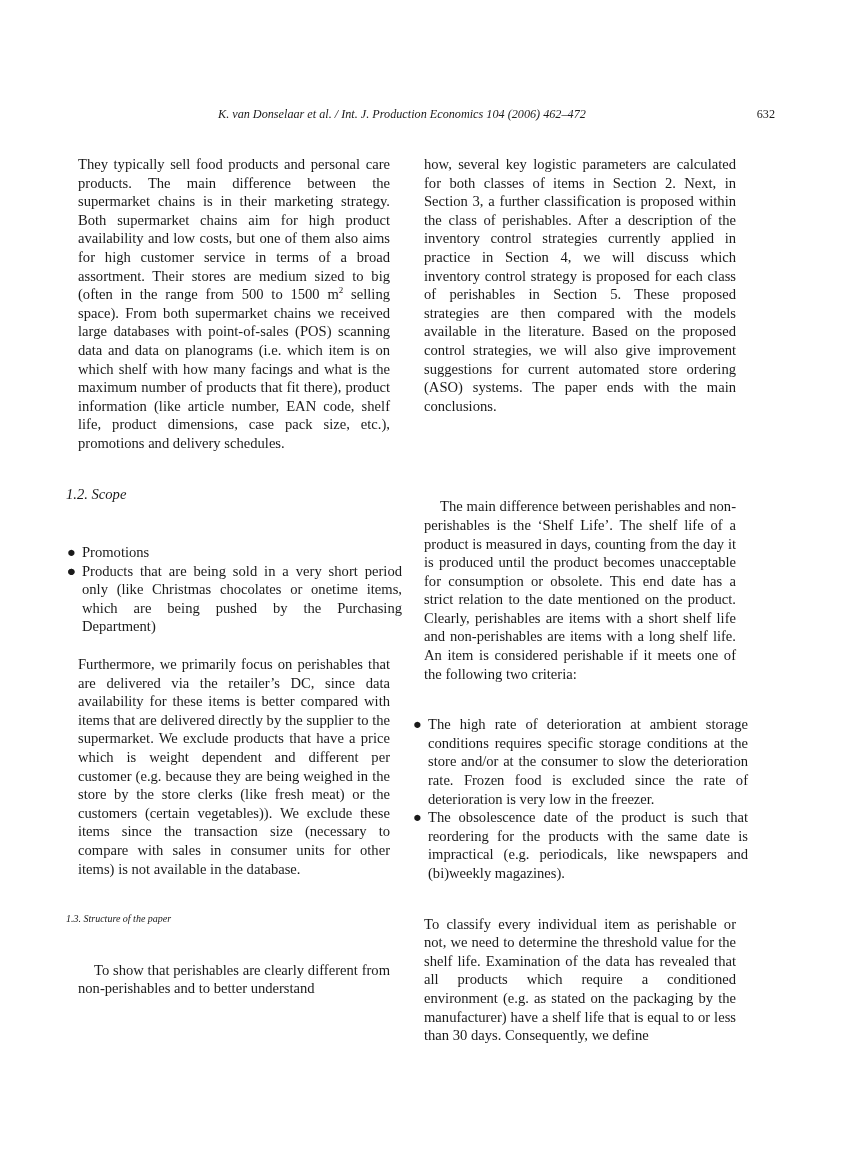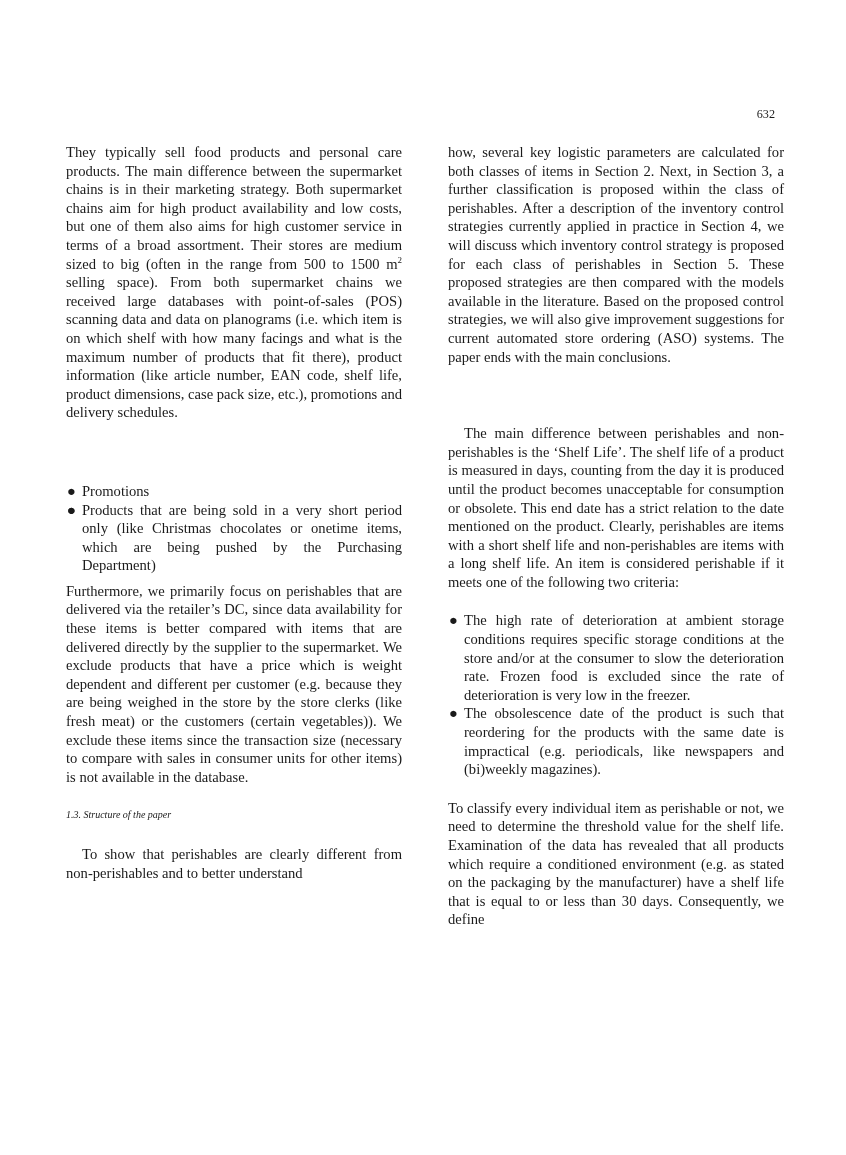--- a/index.html
+++ b/index.html
@@ -4,42 +4,44 @@
 <style>
   html, body { margin: 0; padding: 0; background: #ffffff; }
   body { width: 846px; height: 1155px; position: relative; overflow: hidden;
          font-family: "Liberation Serif", "DejaVu Serif", serif; color: #1a1a1a; }
   .header { position: absolute; top: 107px; left: 66px; width: 709px; height: 18px;
             font-size: 12.2px; }
   .header .cite { position: absolute; left: 152px; top: 0; font-style: italic; white-space: nowrap; }
   .header .pnum { position: absolute; right: 0; top: 0; }
   .col { position: absolute; top: 143px; width: 336px; font-size: 14.6px; line-height: 18.6px; }
   .col.left { left: 66px; }
-  .col.right { left: 448px; }
-  p { margin: 0; text-align: justify; text-align-last: left; }
+  .col.right { left: 412px; }
+  p { margin: 12px; text-align: justify; text-align-last: left; }
   p.indent { text-indent: 16px; }
   .h-sub { font-style: italic; margin: 0; }
   .h-sec { font-weight: bold; margin: 0; }
   ul { list-style: none; margin: 0; padding: 0; }
   li { position: relative; padding-left: 16px; text-align: justify; text-align-last: left; }
   li .bullet { position: absolute; left: 1px; top: 0; }
   .gap-l { height: 20px; }
   .gap-s { height: 7px; }
   sup { font-size: 9px; line-height: 0; }
 </style>
 </head>
 <body>
 
 <div class="header">
+  <span class="cite">K. van Donselaar et al. / Int. J. Production Economics 104 (2006) 462–472</span>
   <span class="pnum">632</span>
 </div>
 
 <div class="col left">
   <p><span>They typically sell food products and personal care products. The main difference between the supermarket chains is in their marketing strategy. Both supermarket chains aim for high product availability and low costs, but one of them also aims for high customer service in terms of a broad assortment. Their stores are medium sized to big (often in the range from 500 to 1500 m</span><sup>2</sup><span> selling space). From both supermarket chains we received large databases with point-of-sales (POS) scanning data and data on planograms (i.e. which item is on which shelf with how many facings and what is the maximum number of products that fit there), product information (like article number, EAN code, shelf life, product dimensions, case pack size, etc.), promotions and delivery schedules.</span></p>
   <div class="gap-l"></div>
+  <h3 class="h-sub" style="font-size:14.6px;font-weight:normal;">1.2.  Scope</h3>
   <div class="gap-l"></div>
   <div class="gap-l"></div>
   <ul>
     <li><span class="bullet">●</span><span>Promotions</span></li>
     <li><span class="bullet">●</span></li>
     <li><span class="bullet">●</span><span>Products that are being sold in a very short period only (like Christmas chocolates or onetime items, which are being pushed by the Purchasing Department)</span></li>
   </ul>
   <div class="gap-s"></div>
   <p>Furthermore, we primarily focus on perishables that are delivered via the retailer’s DC, since data availability for these items is better compared with items that are delivered directly by the supplier to the supermarket. We exclude products that have a price which is weight dependent and different per customer (e.g. because they are being weighed in the store by the store clerks (like fresh meat) or the customers (certain vegetables)). We exclude these items since the transaction size (necessary to compare with sales in consumer units for other items) is not available in the database.</p>
   <div class="gap-l"></div>

